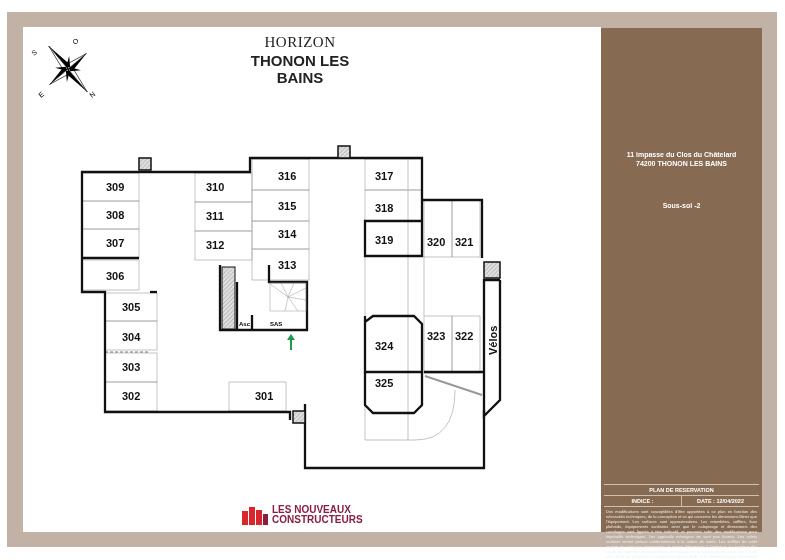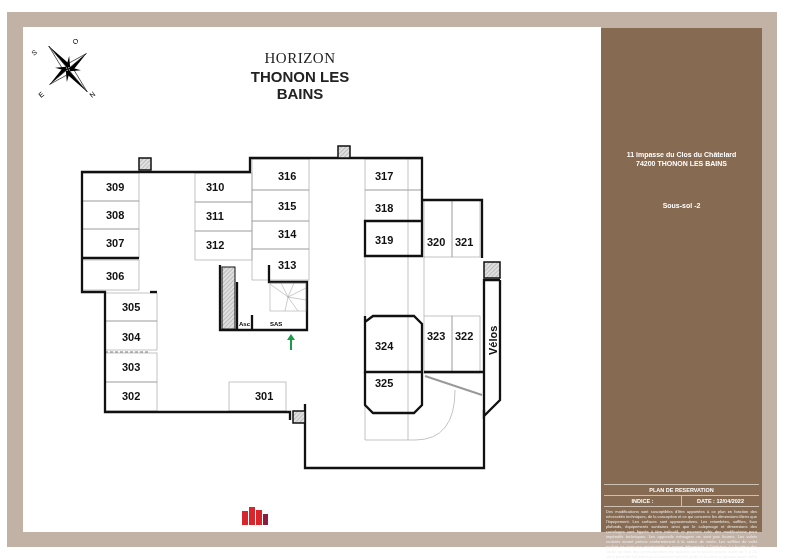--- a/index.html
+++ b/index.html
@@ -1,20 +1,20 @@
 <!DOCTYPE html>
 <html><head>
 <meta charset="utf-8">
 <style>
   html, body { margin:0; padding:0; }
   body { width:785px; height:560px; background:#ffffff; position:relative; overflow:hidden; font-family:"Liberation Sans", sans-serif; }
   .frame { position:absolute; left:7px; top:12px; width:770px; height:535px; background:#c2b2a5; }
   .paper { position:absolute; left:23px; top:27px; width:578px; height:505px; background:#ffffff; }
   .sidebar { position:absolute; left:601px; top:28px; width:161px; height:504px; background:#866a51; color:#fff; }
-  .title { position:absolute; left:230px; top:34px; width:140px; text-align:center;margin-top:16px; }
+  .title { position:absolute; left:230px; top:34px; width:140px; text-align:center; }
   .title .t1 { font-family:"Liberation Serif", serif; font-size:15px; color:#222; letter-spacing:0.5px; }
   .title .t2 { font-size:15px; font-weight:bold; color:#222; margin-top:1px; }
   .addr { position:absolute; top:122px; left:0; width:161px; text-align:center; font-size:7px; font-weight:bold; line-height:9px; }
   .level { position:absolute; top:174px; left:0; width:161px; text-align:center; font-size:7px; font-weight:bold; }
   .resv { position:absolute; left:3px; top:456px; width:155px; border-top:1px solid #cdbfb2; }
   .resv .hdr { font-size:5.5px; font-weight:bold; text-align:center; padding:2px 0; border-bottom:1px solid #cdbfb2; }
   .resv .row { display:flex; font-size:5.5px; font-weight:bold; border-bottom:1px solid #cdbfb2; }
   .resv .row div { flex:1; padding:2px 0; text-align:center; }
   .resv .row div:first-child { border-right:1px solid #cdbfb2; }
   .note { font-size:4px; line-height:5px; padding:2px 2px; color:#eee; text-align:justify; }
@@ -168,20 +168,24 @@
   <text x="270" y="326" font-size="6" font-weight="bold">SAS</text>
 </svg>
 
 <div class="logo">
   <svg width="26" height="20" viewBox="0 0 26 20">
     <rect x="0" y="6" width="6" height="14" fill="#d9262c"></rect>
       <rect x="7" y="2" width="6" height="18" fill="#d9262c"></rect>
       <rect x="14" y="5" width="6" height="15" fill="#d9262c"></rect>
       <rect x="21" y="9" width="5" height="11" fill="#8b1e3f"></rect>
   </svg>
+  <div class="txt">
+    <div>LES NOUVEAUX</div>
+    <div>CONSTRUCTEURS</div>
+  </div>
 </div>
 
 <div class="sidebar">
   <div class="addr">
     <div>11 impasse du Clos du Châtelard</div>
     <div>74200 THONON LES BAINS</div>
   </div>
   <div class="level">Sous-sol -2</div>
   <div class="resv">
     <div class="hdr">PLAN DE RESERVATION</div>

